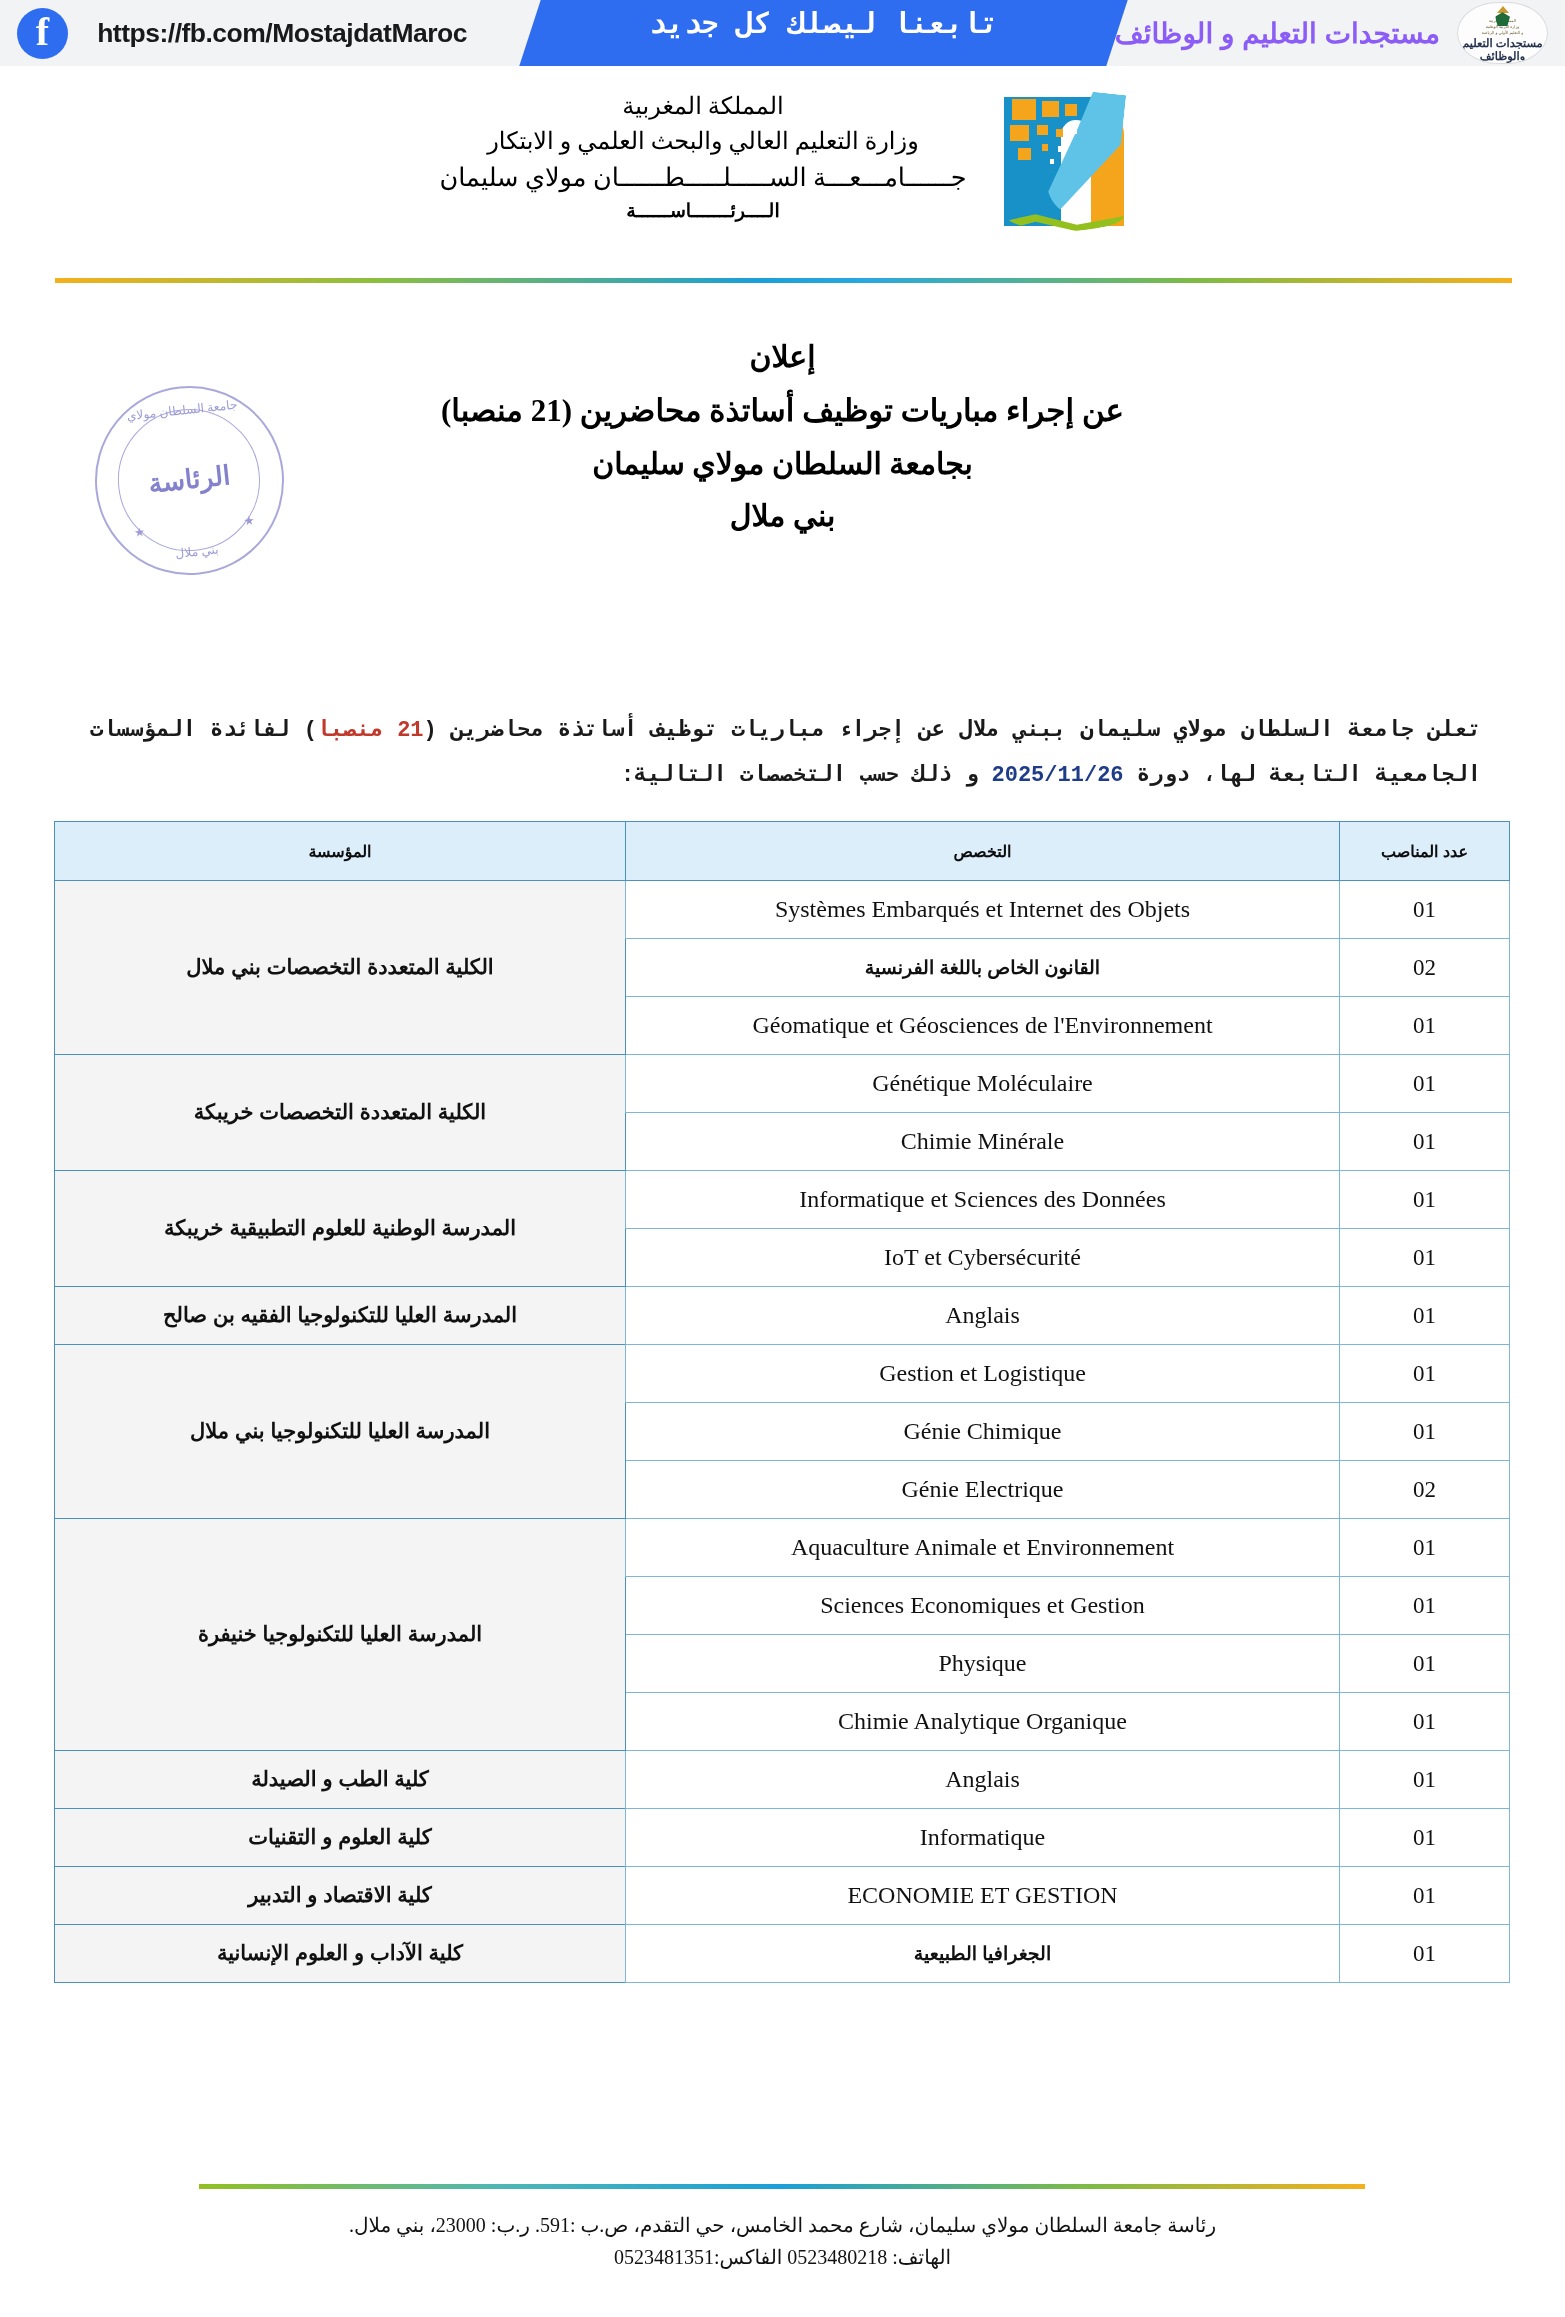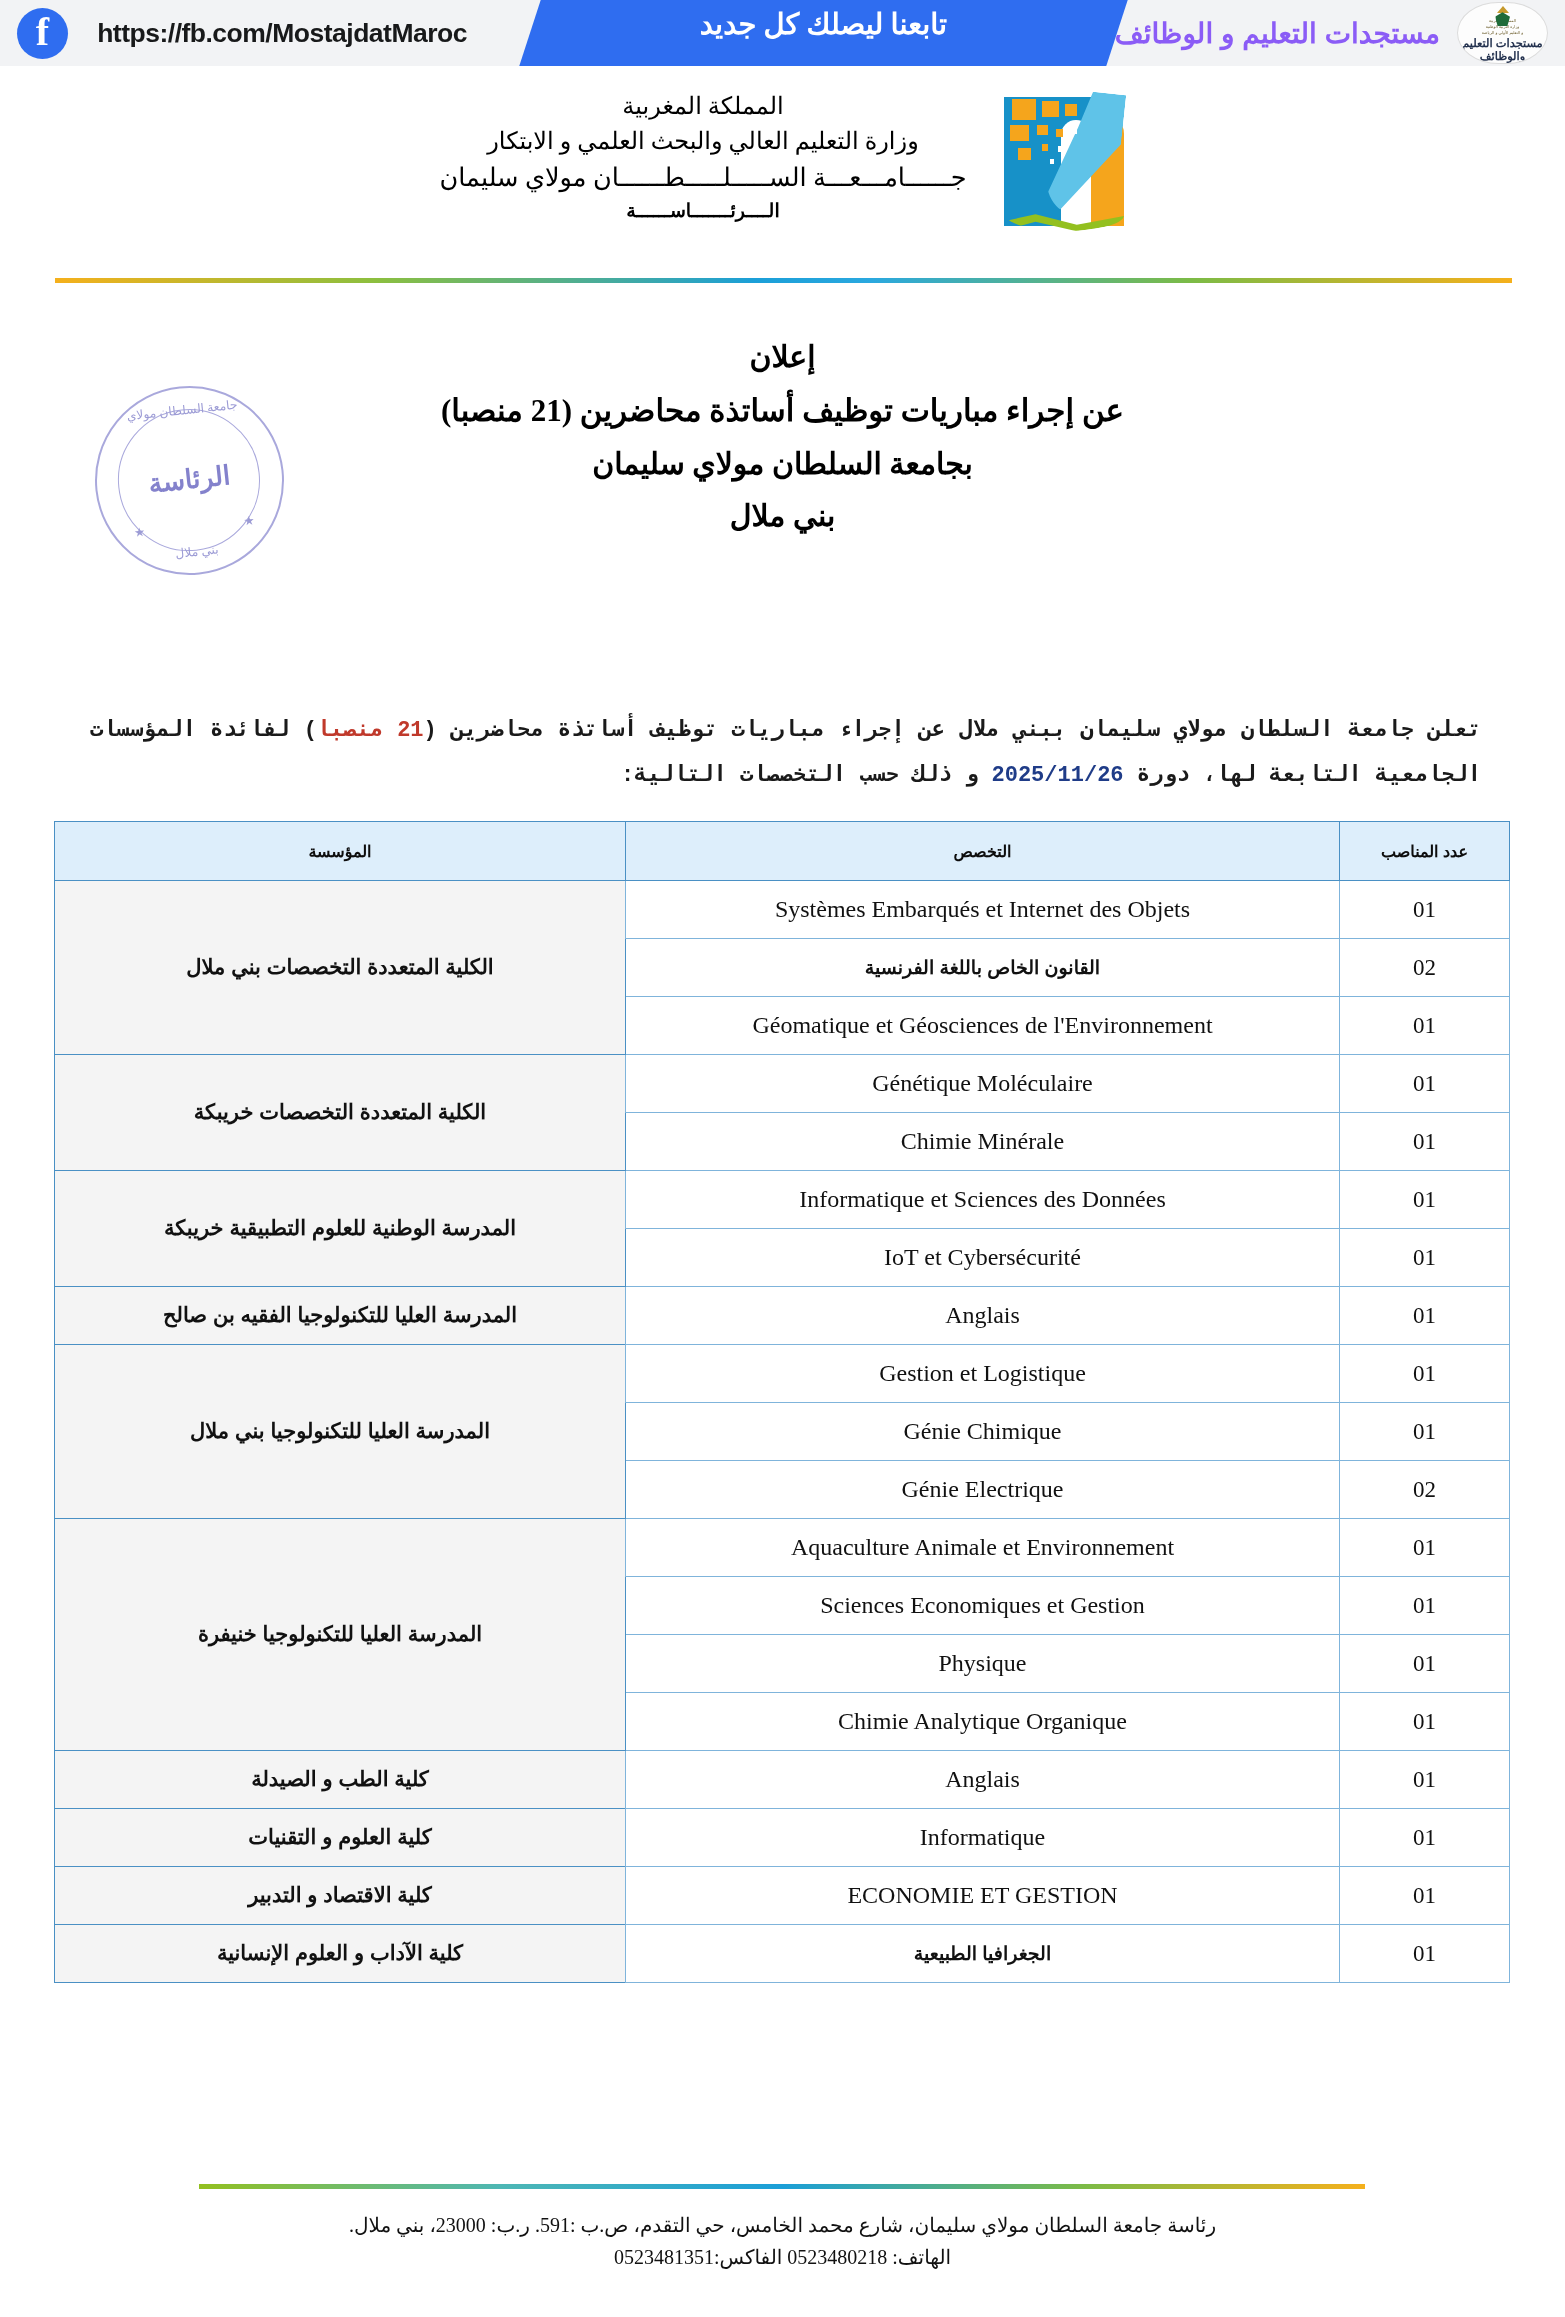--- a/index.html
+++ b/index.html
@@ -62,21 +62,21 @@
     width: 587px; height: 66px;
     background: #2f6df0;
     transform: skewX(-18deg);
   }
   .fb-slant-text {
     position: absolute; top: 0; left: 568px;
     width: 511px; height: 48px;
     display: flex; align-items: center; justify-content: center;
     direction: rtl;
     color: #ffffff;
-    font-family: Liberation Serif, serif;
+    font-family: Liberation Mono, monospace;
     font-weight: bold;
     font-size: 29px;
     white-space: nowrap;
   }
   .fb-right-text {
     position: absolute; top: 0; right: 125px;
     height: 66px; width: 379px;
     display: flex; align-items: center; justify-content: flex-start;
     direction: rtl;
     color: #8b5cf6;

